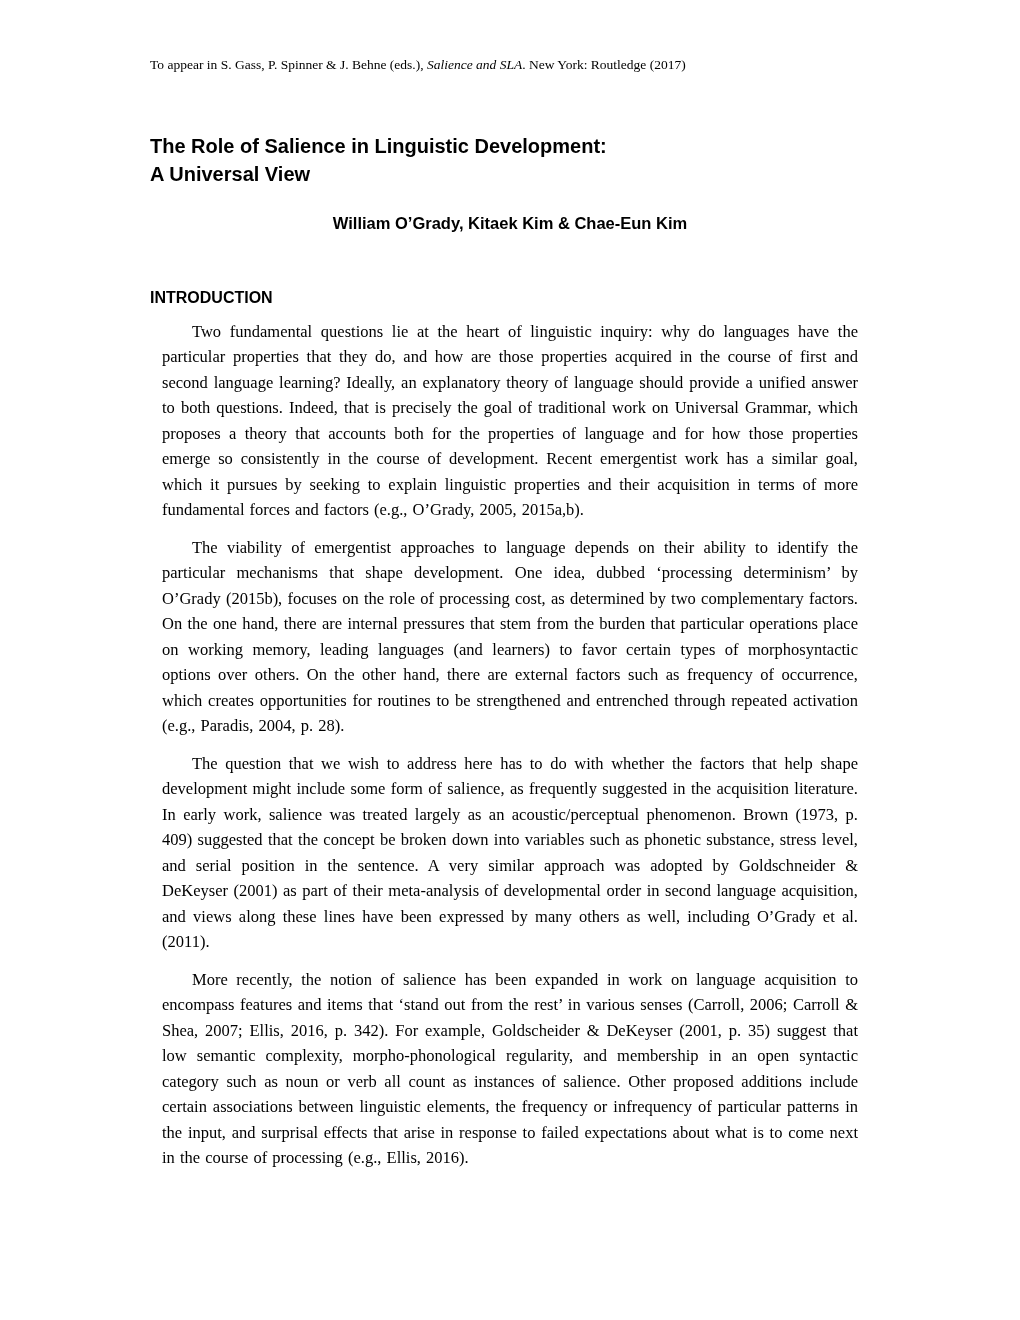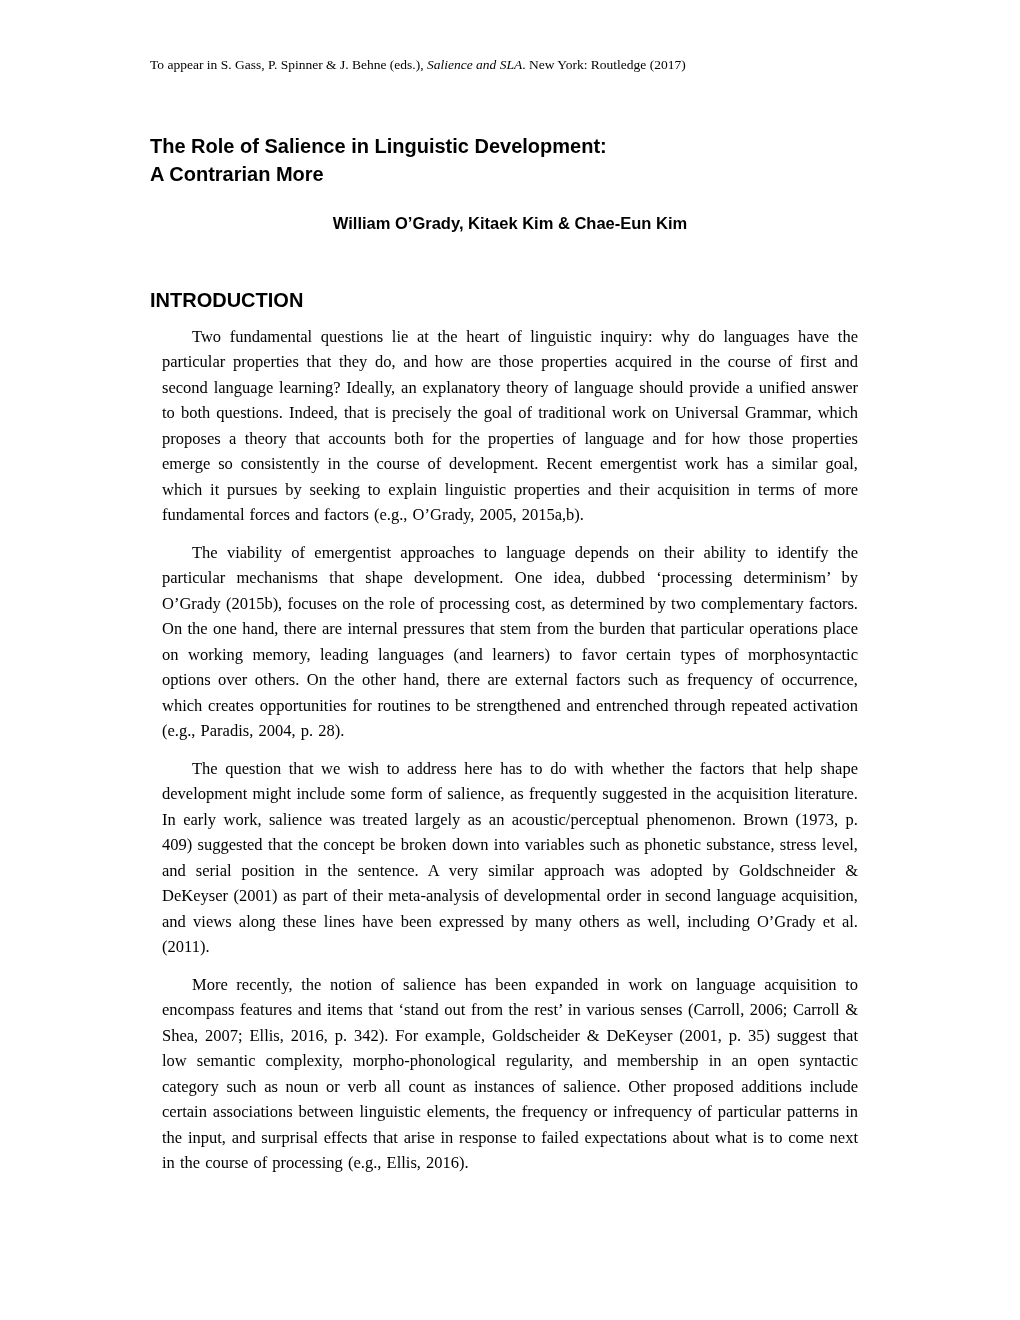--- a/index.html
+++ b/index.html
@@ -38,42 +38,42 @@
   .authors {
     font-family: "Liberation Sans", sans-serif;
     font-weight: bold;
     font-size: 16.5px;
     text-align: center;
     margin: 0 0 56px 0;
   }
   .section-heading {
     font-family: "Liberation Sans", sans-serif;
     font-weight: bold;
-    font-size: 20px;
+    font-size: 16px;
     margin: 0 0 4px 0;
   }
   .body-text p {
     font-size: 16.5px;
     line-height: 25.5px;
     text-align: justify;
     text-indent: 30px;
     margin: 12px;
     word-spacing: 1px;
   }
 </style>
 </head>
 <body>
 
 <div class="page">
 
   <p class="header-line"><span>To appear in S. Gass, P. Spinner &amp; J. Behne (eds.), </span><span class="italic">Salience and SLA</span><span>. New York: Routledge (2017)</span></p>
 
   <div class="title-block">
     <div>The Role of Salience in Linguistic Development:</div>
-    <div>A Contrarian More</div>
+    <div>A Universal View</div>
   </div>
 
   <div class="authors">William O’Grady, Kitaek Kim &amp; Chae-Eun Kim</div>
 
   <div class="section-heading">INTRODUCTION</div>
 
   <div class="body-text">
     <p>Two fundamental questions lie at the heart of linguistic inquiry: why do languages have the particular properties that they do, and how are those properties acquired in the course of first and second language learning? Ideally, an explanatory theory of language should provide a unified answer to both questions. Indeed, that is precisely the goal of traditional work on Universal Grammar, which proposes a theory that accounts both for the properties of language and for how those properties emerge so consistently in the course of development. Recent emergentist work has a similar goal, which it pursues by seeking to explain linguistic properties and their acquisition in terms of more fundamental forces and factors (e.g., O’Grady, 2005, 2015a,b).</p>
     <p>The viability of emergentist approaches to language depends on their ability to identify the particular mechanisms that shape development. One idea, dubbed ‘processing determinism’ by O’Grady (2015b), focuses on the role of processing cost, as determined by two complementary factors. On the one hand, there are internal pressures that stem from the burden that particular operations place on working memory, leading languages (and learners) to favor certain types of morphosyntactic options over others. On the other hand, there are external factors such as frequency of occurrence, which creates opportunities for routines to be strengthened and entrenched through repeated activation (e.g., Paradis, 2004, p. 28).</p>
     <p>The question that we wish to address here has to do with whether the factors that help shape development might include some form of salience, as frequently suggested in the acquisition literature. In early work, salience was treated largely as an acoustic/perceptual phenomenon. Brown (1973, p. 409) suggested that the concept be broken down into variables such as phonetic substance, stress level, and serial position in the sentence. A very similar approach was adopted by Goldschneider &amp; DeKeyser (2001) as part of their meta-analysis of developmental order in second language acquisition, and views along these lines have been expressed by many others as well, including O’Grady et al. (2011).</p>

